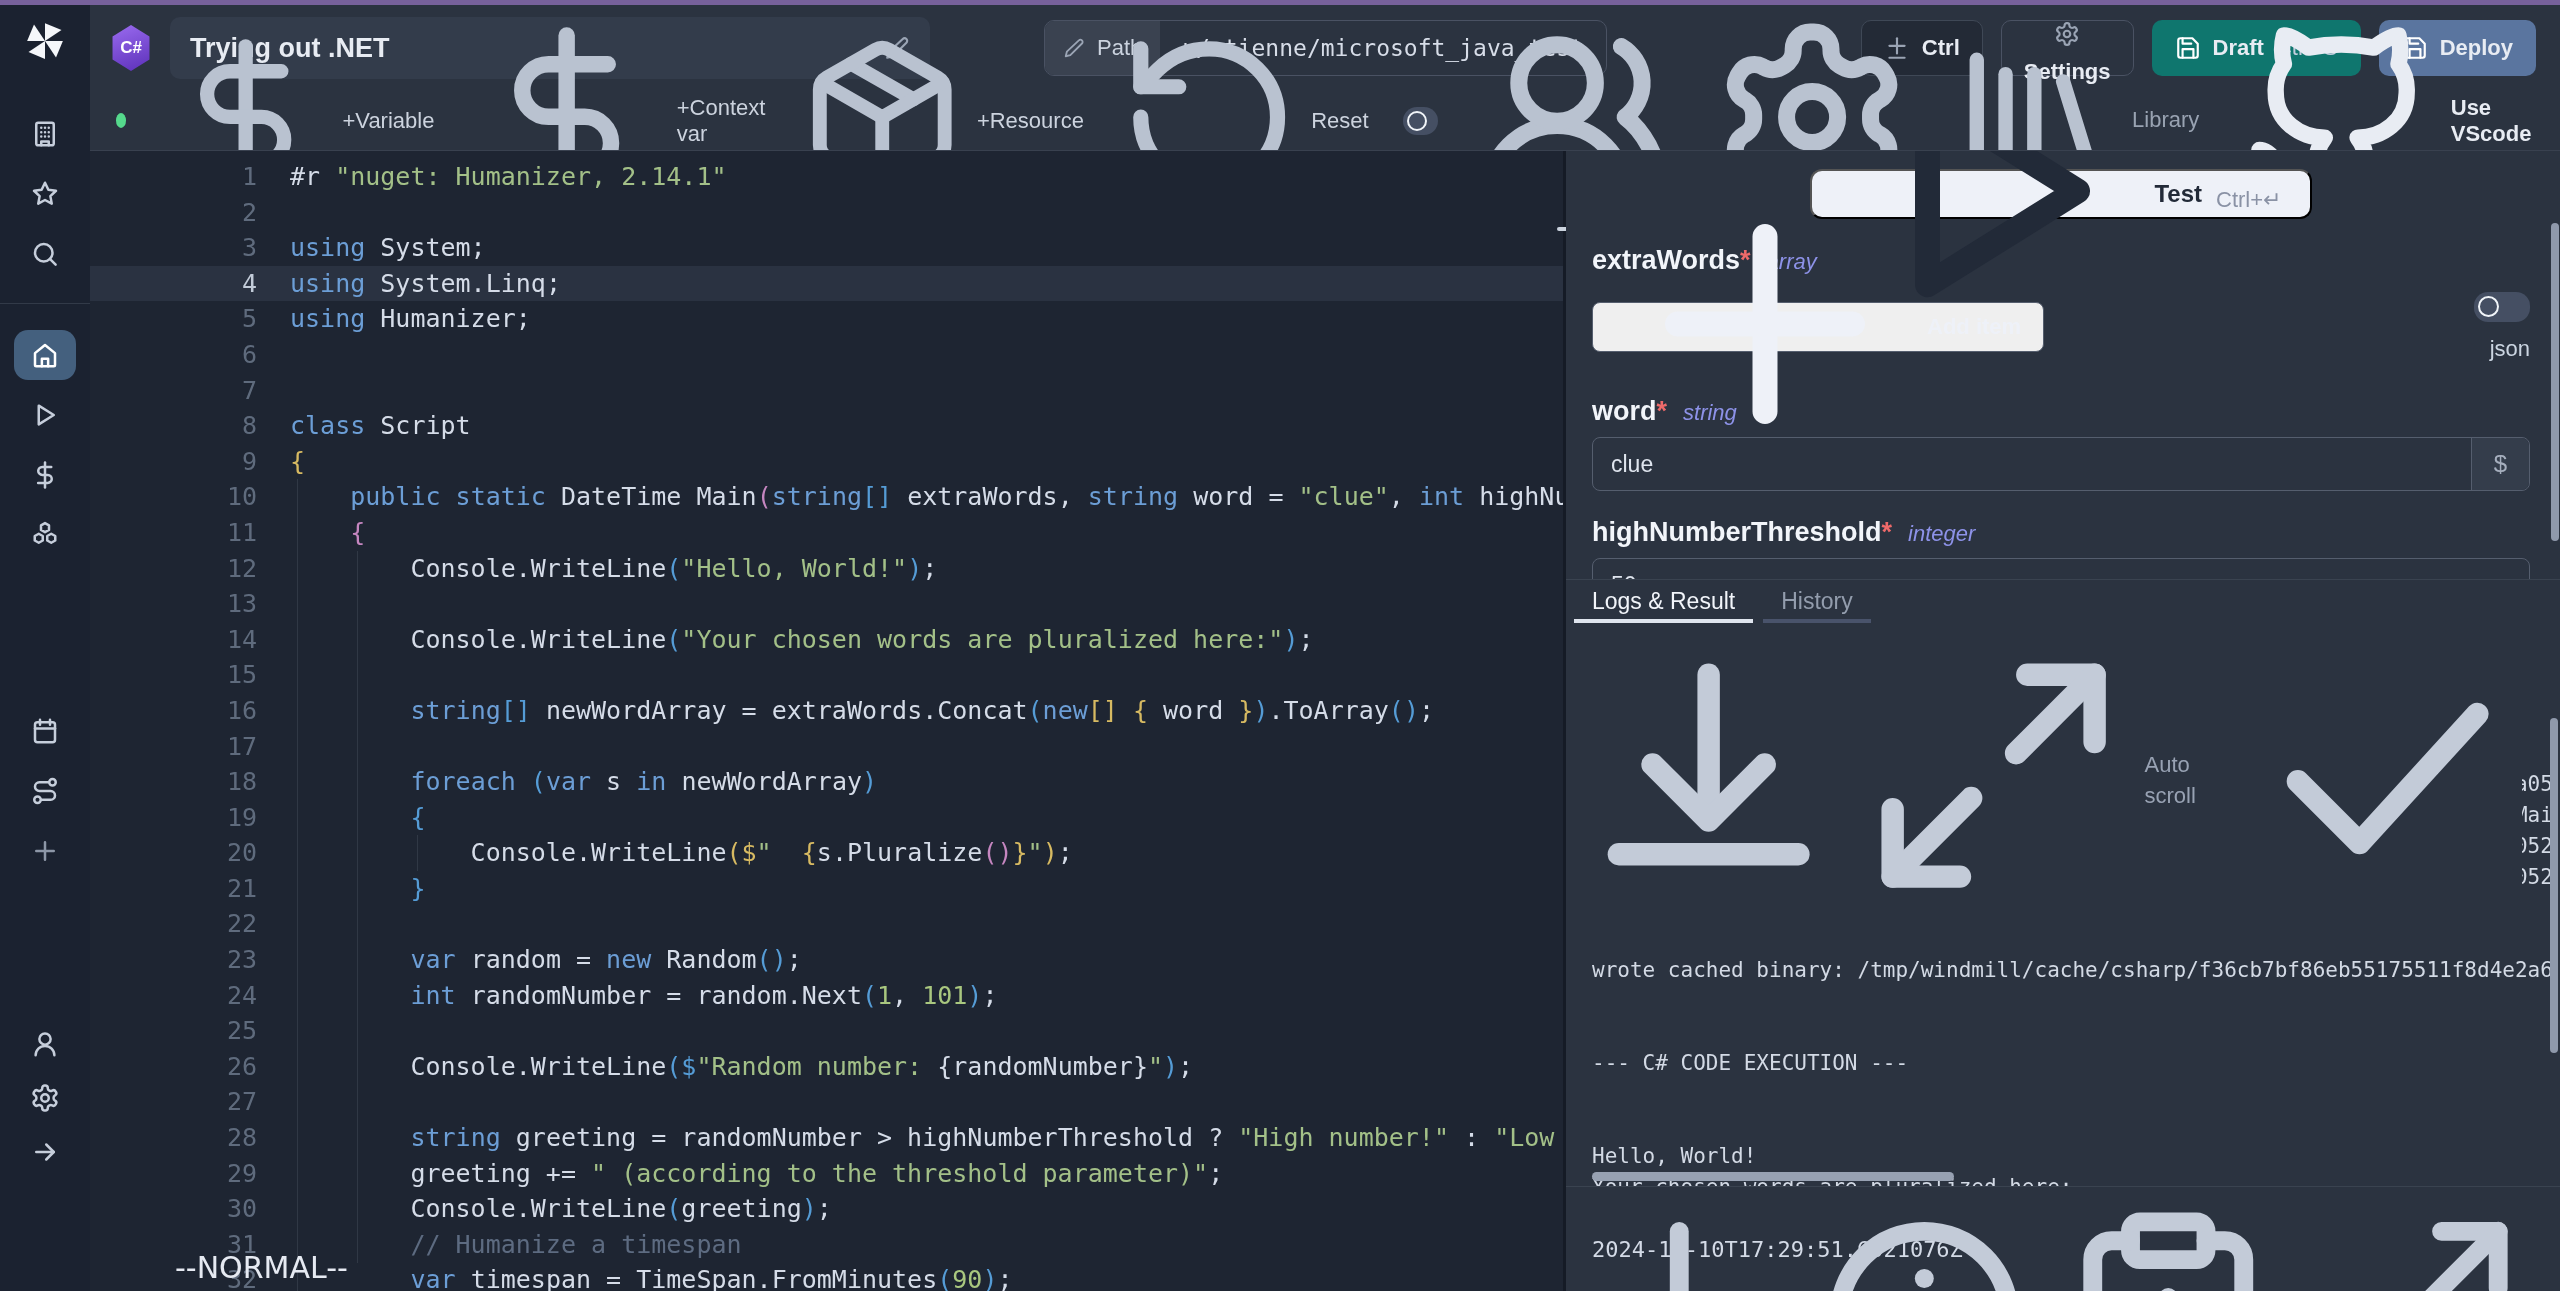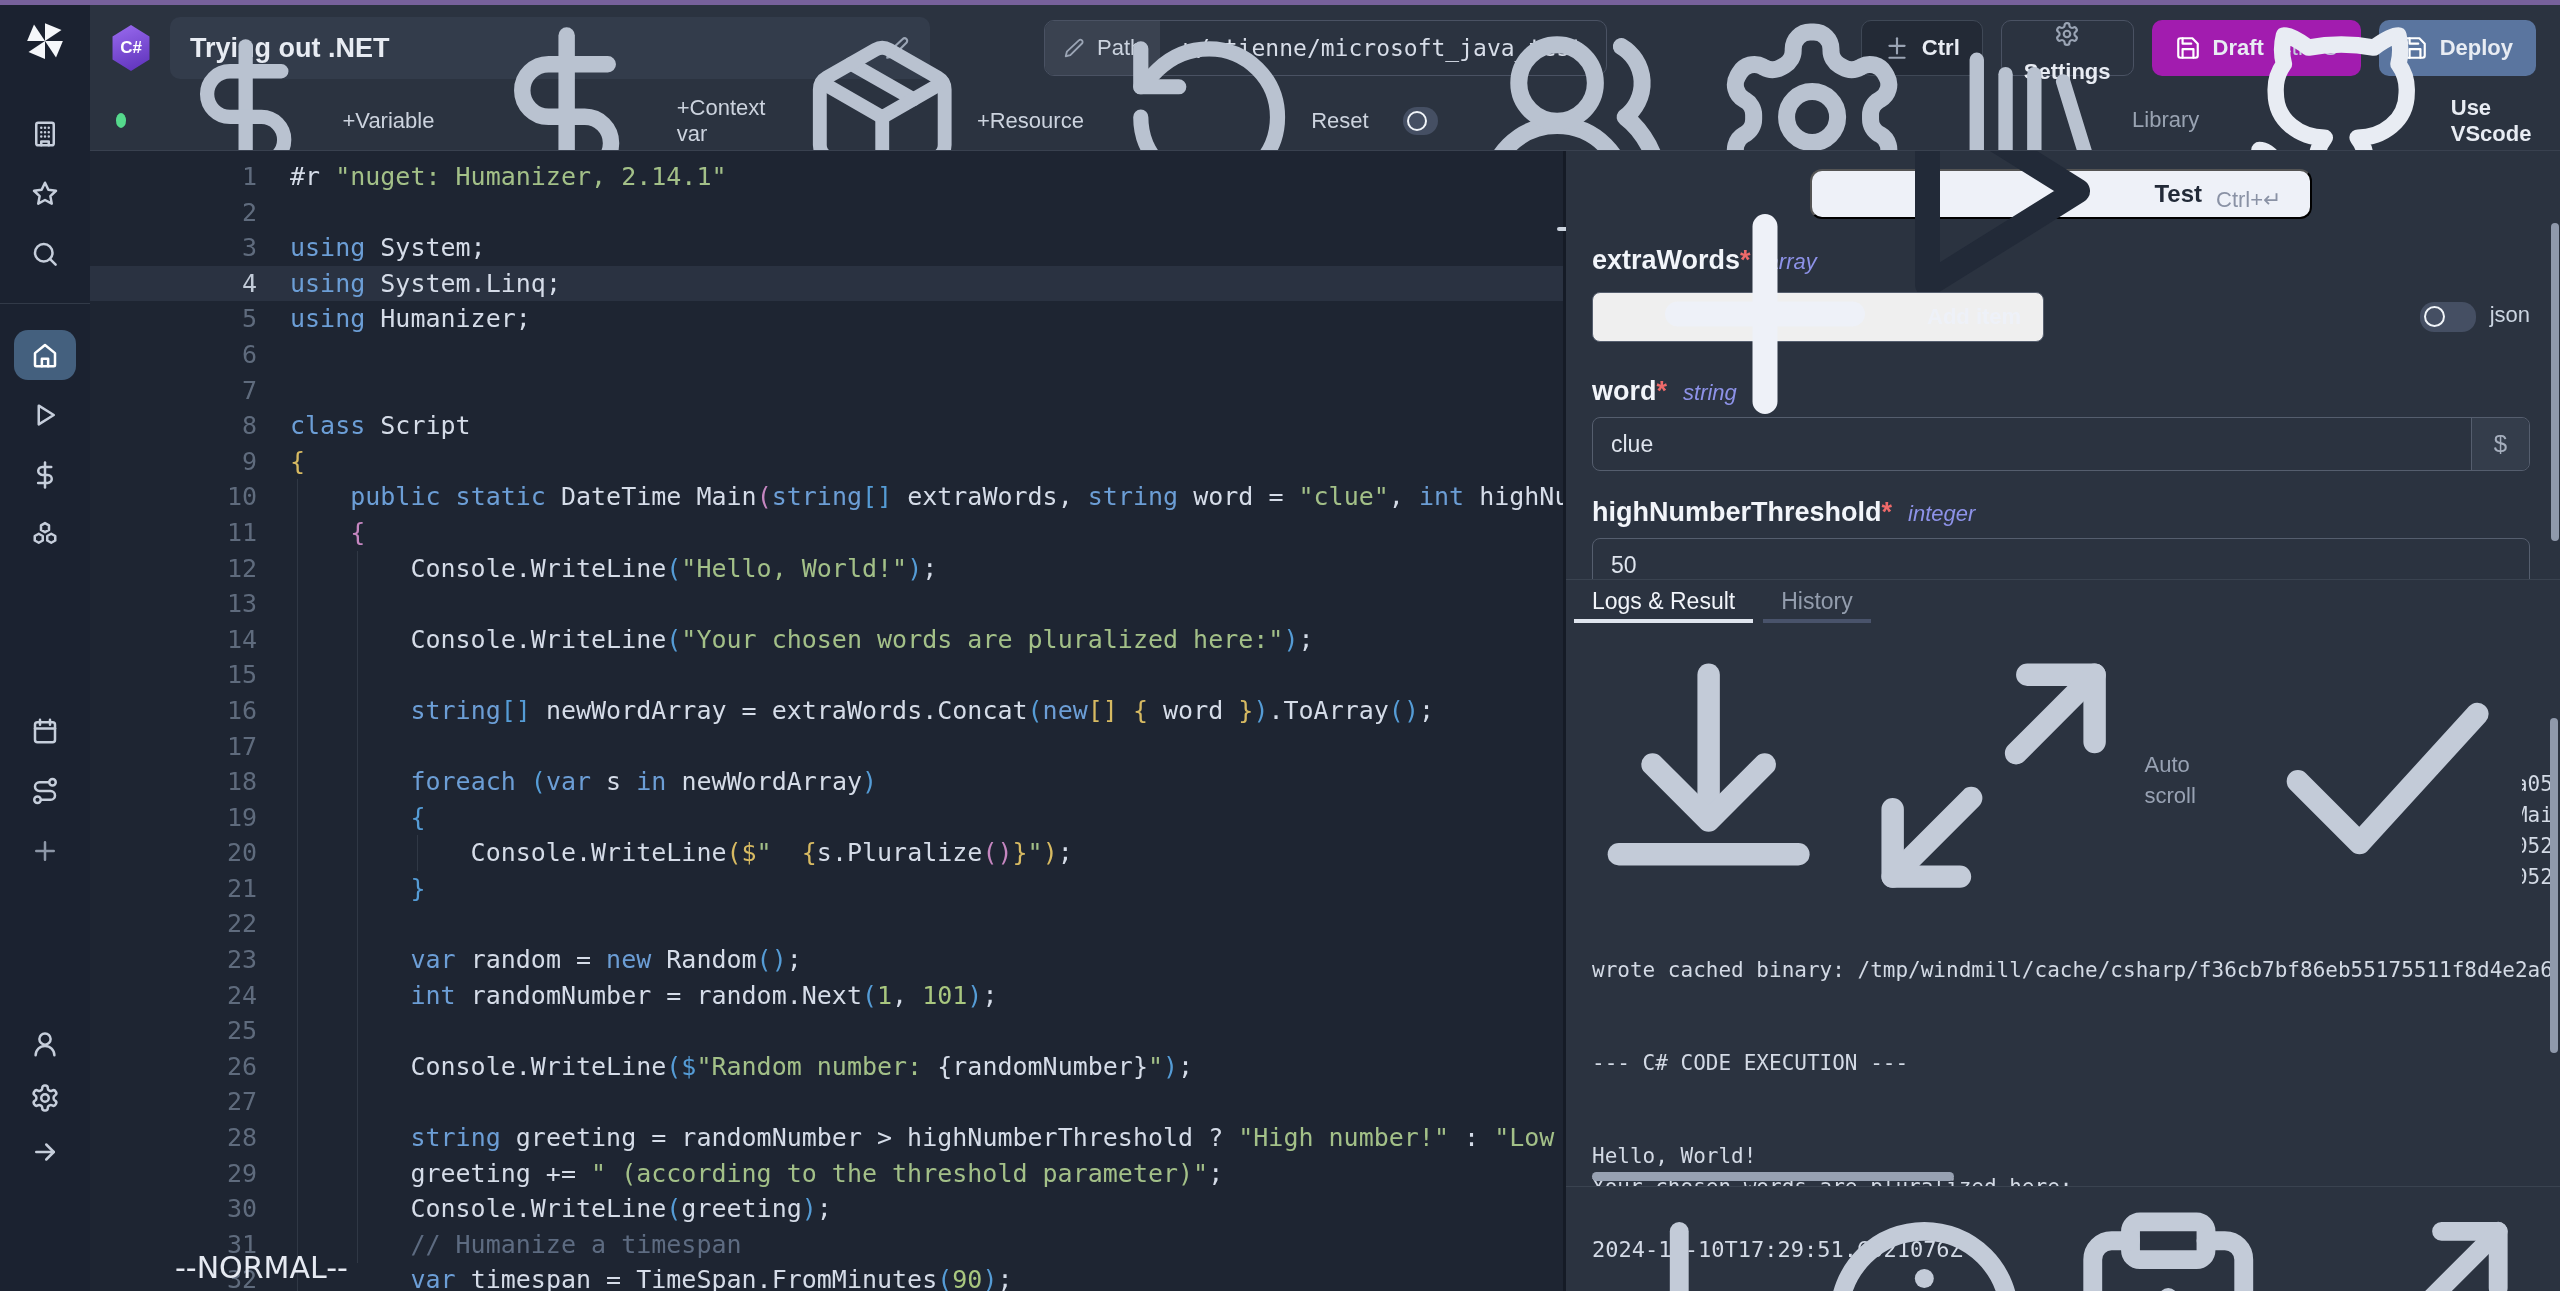--- a/index.html
+++ b/index.html
@@ -43,21 +43,21 @@
                font-size:22px; }
   .path-left .icon-btn { width:22px; height:22px; }
   .path-val { display:flex; align-items:center; padding:0 22px; color:#d7dde8; font-size:23px;
               font-family:"DejaVu Sans Mono",monospace; }
   .tb-spacer { flex:1; }
   .btn { height:56px; border-radius:10px; display:flex; align-items:center; gap:12px; padding:0 22px;
          font-size:22px; font-weight:600; color:#e8ecf3; cursor:pointer; border:1px solid transparent; }
   .btn svg { width:24px; height:24px; }
   .btn-diff { background:#232a36; border-color:#3f4856; }
   .btn-ghost { background:transparent; border-color:#4a5263;flex-direction:column; }
-  .btn-draft { background:#a21caf; }
+  .btn-draft { background:#0f766e; }
   .btn-deploy { background:#5a759f; }
   .shortcut { color:#c3cddd; font-weight:400; }
 
   .toolbar { height:59px; flex:none; display:flex; align-items:center; padding:0 26px 0 26px; gap:34px; }
   .tb-item { display:flex; align-items:center; gap:11px; color:#ccd3de; font-size:22px; cursor:pointer; }
   .tb-item svg { width:23px; height:23px; color:#b9c2d0; }
   .dot { width:15px; height:15px; border-radius:50%; background:#55d98c; }
   .toggle { width:52px; height:28px; border-radius:14px; background:#454f63; position:relative; cursor:pointer; }
   .toggle .knob { position:absolute; left:4px; top:4px; width:20px; height:20px; border-radius:50%;
                   border:2px solid #f1f5f9; }
@@ -98,21 +98,21 @@
   .btn-test .shortcut { color:#8a92a5; font-weight:400; font-size:22px;margin-top:12px; }
   .field-label { display:flex; align-items:baseline; }
   .fname { color:#f2f5fa; font-size:27px; font-weight:700; }
   .freq { color:#ef6a6a; font-size:27px; font-weight:700; }
   .ftype { color:#8d92e8; font-size:22px; font-style:italic; margin-left:16px; }
   .mt1 { margin-top:26px; } .mt2 { margin-top:34px; }
   .add-row { display:flex; align-items:center; justify-content:space-between; margin-top:16px; }
   .btn-add { border:1px solid #555e6e; border-radius:8px; height:50px; padding:0 22px; display:flex;
              align-items:center; gap:12px; color:#eef1f8; font-size:22px; font-weight:600; cursor:pointer; }
   .btn-add svg { width:22px; height:22px; }
-  .json-toggle { display:flex; align-items:flex-start; gap:14px; }
+  .json-toggle { display:flex; align-items:flex-end; gap:14px;flex-direction:column; }
   .toggle.big { width:56px; height:30px; }
   .toggle.big .knob { width:21px; height:21px; }
   .json-label { color:#cbd5e1; font-size:22px; }
   .input { margin-top:10px; height:54px; border:1px solid #555e6e; border-radius:8px; display:flex;
            align-items:center; padding:0 0 0 18px; position:relative; }
   .input .val { color:#dfe5ee; font-size:23px; flex:1; }
   .sfx { position:absolute; right:0; top:0; bottom:0; width:58px; border-left:1px solid #555e6e;
          background:#343d4b; border-radius:0 8px 8px 0; display:flex; align-items:center;
          justify-content:center; color:#a5aebd; font-size:24px; cursor:pointer; }
 

